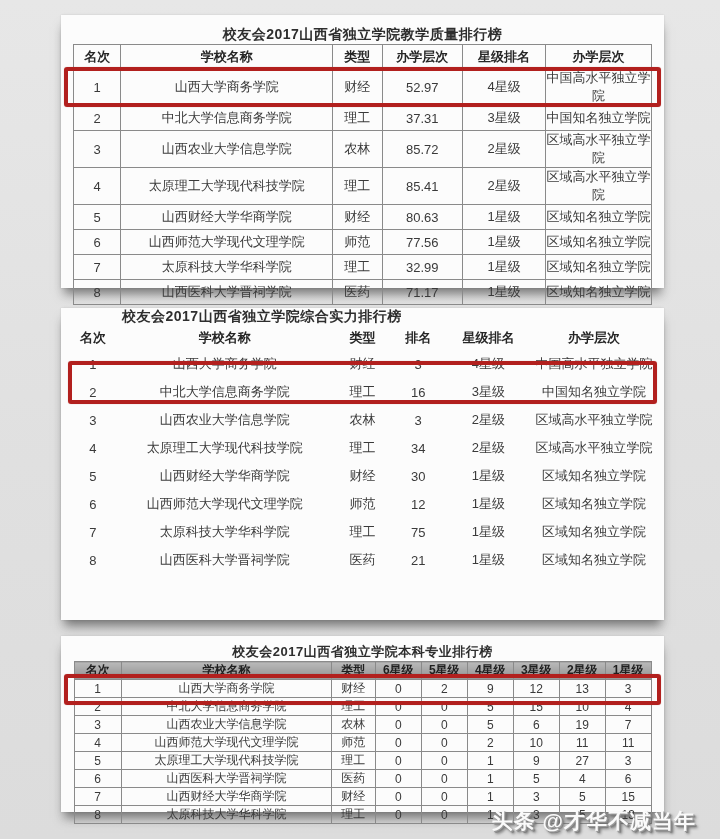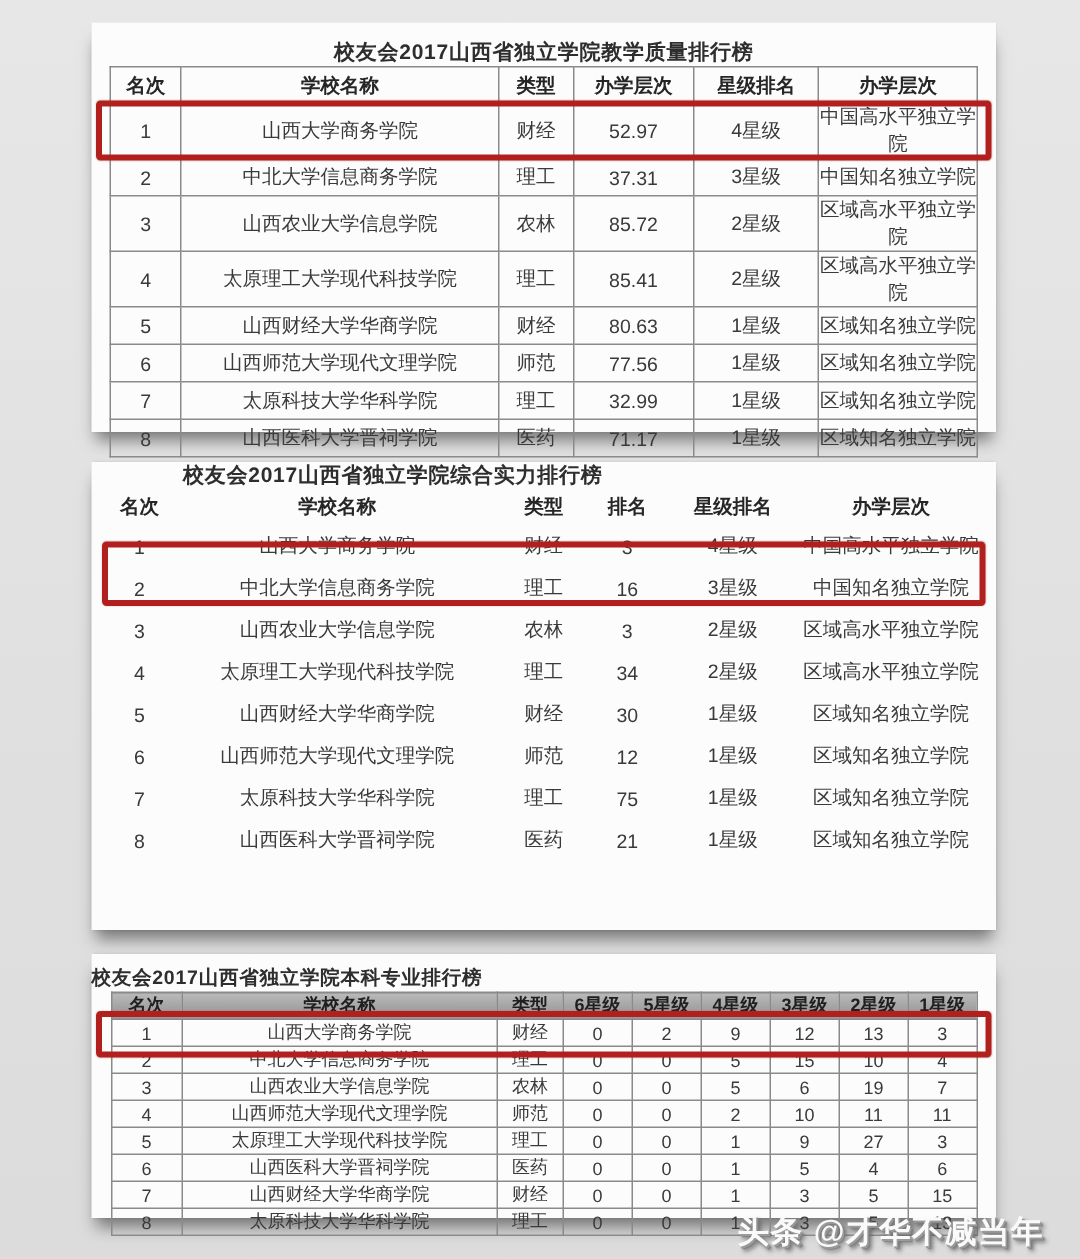--- a/index.html
+++ b/index.html
@@ -17,21 +17,21 @@
     background:#fcfcfc;
     box-shadow:0 9px 10px -3px rgba(35,35,35,.55), 0 0 2px rgba(0,0,0,.12);
   }
   #card-0 { top:15px;  height:273px; }
   #card-1 { top:308px; height:312px; }
   #card-2 { top:636px; height:176px; }
 
   .card-title { margin:0; color:#2e2e2e; font-weight:bold; letter-spacing:.5px; }
   #card-0 .card-title { padding-top:11px; text-align:center; font-size:14px; }
   #card-1 .card-title { padding-left:34px; text-align:left; font-size:14px;margin-left:27px; }
-  #card-2 .card-title { padding-top:7px;  text-align:left; font-size:13px; }
+  #card-2 .card-title { padding-top:7px;  text-align:center; font-size:13px; }
 
   table.rank-table {
     border-collapse:collapse; margin:0 auto; table-layout:fixed;
     color:#3a3a3a; empty-cells:show;
   }
   th { font-weight:bold; text-align:center; padding:0; }
   td { text-align:center; padding:0; }
 
   
   .t0 { width:579px; margin-top:3px; font-size:13px; }

